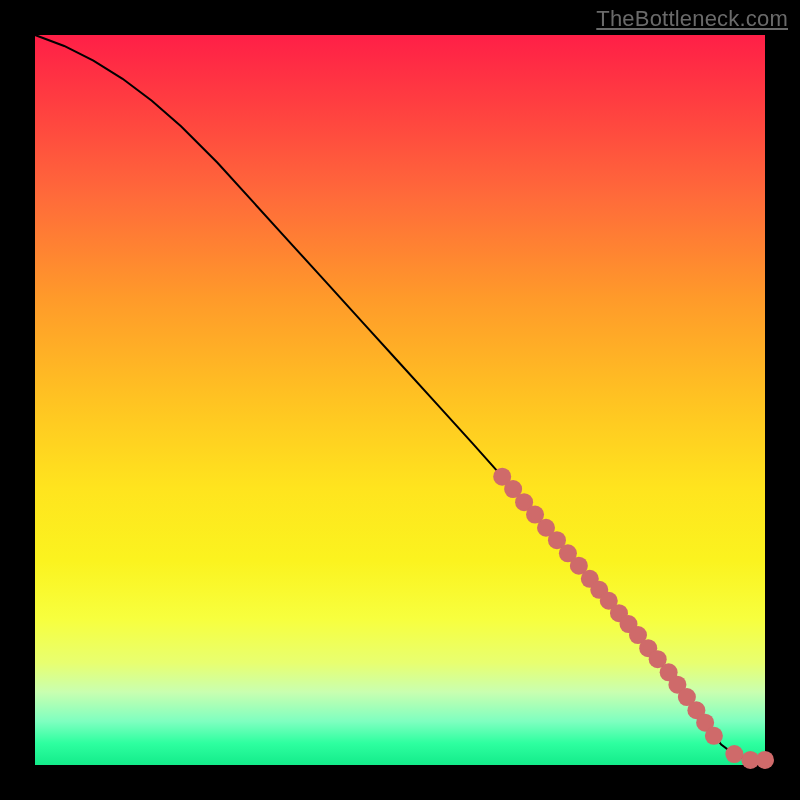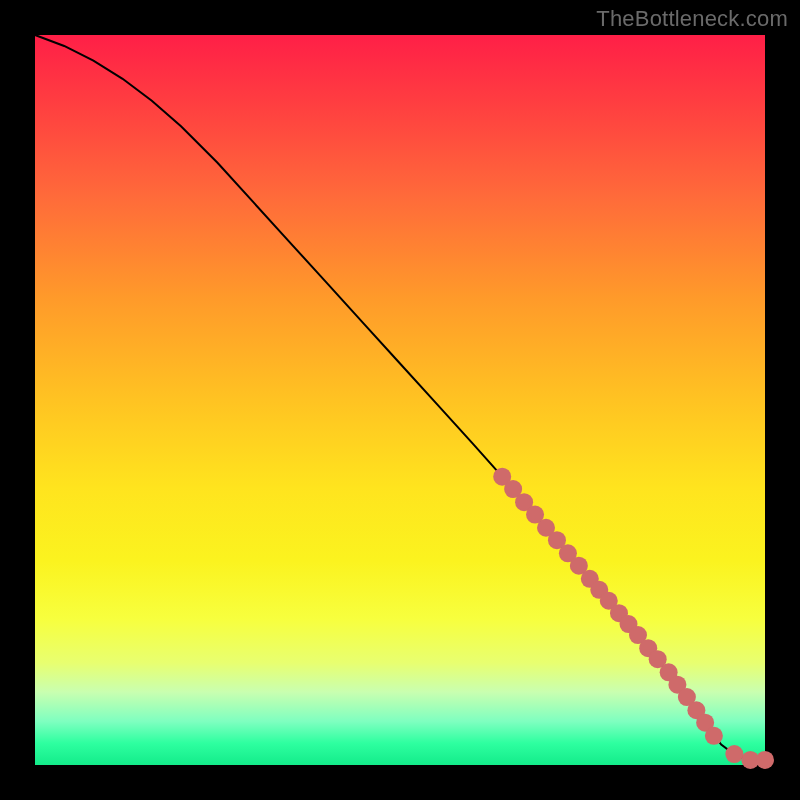--- a/index.html
+++ b/index.html
@@ -35,20 +35,21 @@
   }
   .watermark {
     position: absolute;
     top: 6px;
     right: 12px;
     color: #6a6a6a;
     font-size: 22px;
     font-weight: 500;
     letter-spacing: 0.2px;
     user-select: none;
+    text-decoration: underline;
   }
   svg.plot {
     position: absolute;
     left: 35px;
     top: 35px;
     width: 730px;
     height: 730px;
     overflow: visible;
   }
   .curve {

